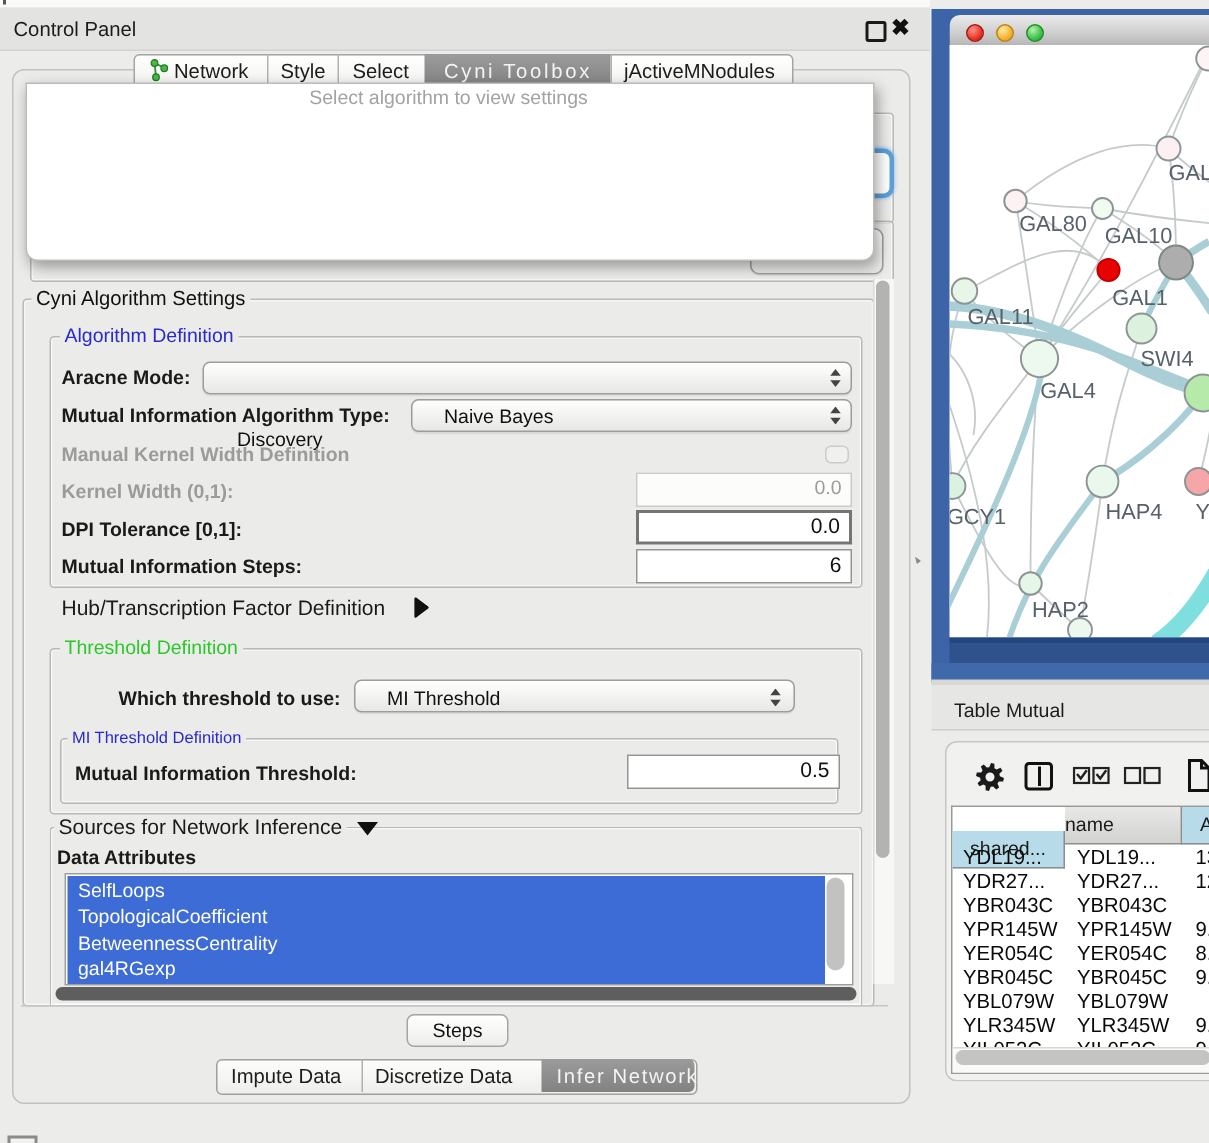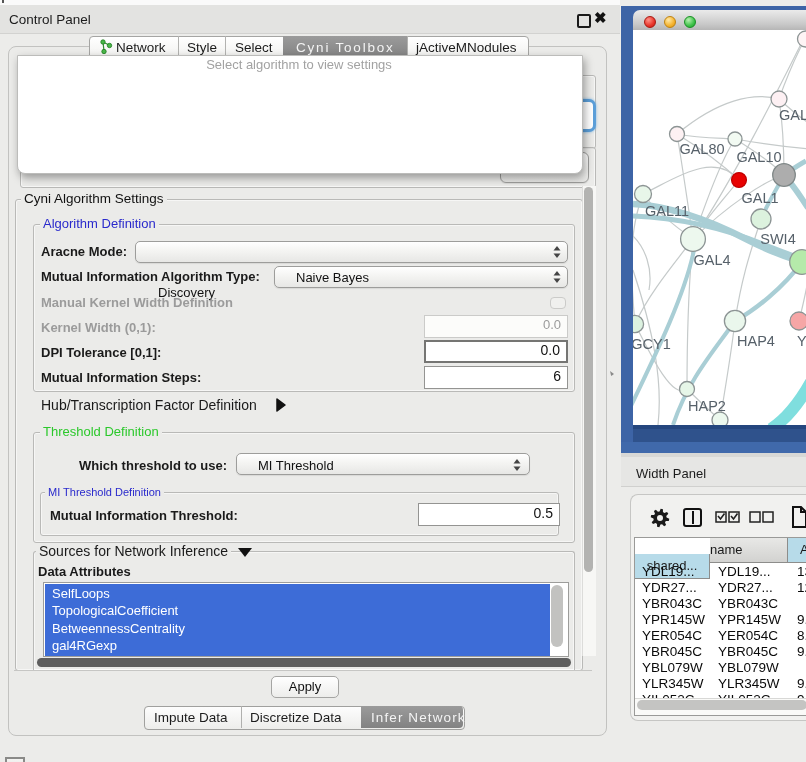--- a/index.html
+++ b/index.html
@@ -116,21 +116,21 @@
     <div class="abs" style="left:1px;top:1px;width:505px;height:75px;background:#3d6cd7;"></div>
     <div class="abs" style="left:8px;top:2px;font-size:13px;color:#fff;line-height:17.4px;">SelfLoops<br>TopologicalCoefficient<br>BetweennessCentrality<br>gal4RGexp</div>
     <div class="abs" style="left:507px;top:2px;width:12px;height:62px;background:#c2c2c0;border-radius:6px;"></div>
   </div>
   <div class="abs" style="left:37px;top:658px;width:534px;height:9px;background:#5e5e5e;border-radius:5px;"></div>
 
   <div class="abs" style="left:582px;top:186px;width:13px;height:470px;background:#f7f7f5;border-left:1px solid #dcdcda;"></div>
   <div class="abs" style="left:584px;top:187px;width:9px;height:385px;background:#b3b3b1;border-radius:5px;"></div>
 
   <div class="abs" style="left:14px;top:670px;width:578px;height:1px;background:#c6c6c4;"></div>
-  <div class="abs" style="left:271px;top:676px;width:66px;height:20px;background:linear-gradient(#ffffff,#ededeb);border:1px solid #a5a5a3;border-radius:5px;text-align:center;font-size:13px;color:#111;line-height:20px;">Apply</div>
+  <div class="abs" style="left:271px;top:676px;width:66px;height:20px;background:linear-gradient(#ffffff,#ededeb);border:1px solid #a5a5a3;border-radius:5px;text-align:center;font-size:13px;color:#111;line-height:20px;">Steps</div>
 
   <div class="abs" style="left:144px;top:706px;width:319px;height:22px;background:linear-gradient(#fdfdfd,#ededeb);border:1px solid #a0a09e;border-radius:4px;"></div>
   <div class="abs" style="left:241px;top:706px;width:1px;height:22px;background:#b0b0ae;"></div>
   <div class="abs" style="left:361px;top:706px;width:102px;height:22px;background:linear-gradient(#9b9b9b,#828282);border-radius:0 4px 4px 0;"></div>
   <div class="abs" style="left:154px;top:710px;font-size:13.5px;color:#1c1c1c;">Impute Data</div>
   <div class="abs" style="left:250px;top:710px;font-size:13.5px;color:#1c1c1c;">Discretize Data</div>
   <div class="abs" style="left:371px;top:710px;font-size:13.5px;color:#f4f4f4;letter-spacing:1.1px;">Infer Network</div>
 
   <div class="abs" style="left:17px;top:55px;width:564px;height:117px;background:#fff;border:1px solid #bcbcba;border-radius:0 0 8px 8px;box-shadow:2px 4px 9px rgba(0,0,0,.35);z-index:30;"></div>
   <div class="abs" style="left:0;top:57px;width:598px;text-align:center;font-size:13px;color:#a2a2a2;z-index:31;">Select algorithm to view settings</div>
@@ -223,21 +223,21 @@
       </g>
     </svg>
   </div>
 
   <div class="abs" style="left:633px;top:425px;width:173px;height:4px;background:#24467e;"></div>
   <div class="abs" style="left:633px;top:429px;width:173px;height:13px;background:#2f528c;"></div>
   <div class="abs" style="left:621px;top:442px;width:185px;height:11px;background:#4069ab;"></div>
 
   <div class="abs" style="left:621px;top:453px;width:185px;height:4px;background:#d8d8d6;"></div>
   <div class="abs" style="left:621px;top:457px;width:185px;height:29px;background:#e6e6e4;border-bottom:1px solid #d0d0ce;"></div>
-  <div class="abs" style="left:636px;top:466px;font-size:13px;color:#1c1c1c;">Width Panel</div>
+  <div class="abs" style="left:636px;top:466px;font-size:13px;color:#1c1c1c;">Table Mutual</div>
 
   <div class="abs" style="left:630px;top:494px;width:176px;height:225px;background:#f1f1ef;border:1px solid #c6c6c4;border-radius:8px 0 0 8px;border-right:none;"></div>
 
   <svg class="abs" style="left:650px;top:508px;" width="20" height="20" viewBox="0 0 20 20">
     <path fill="#1a1a1a" fill-rule="evenodd" d="M16.58 9.53 L19.28 10.66 L18.82 12.94 L15.90 12.95 L14.98 14.33 L16.10 17.02 L14.16 18.32 L12.09 16.26 L10.47 16.58 L9.34 19.28 L7.06 18.82 L7.05 15.90 L5.67 14.98 L2.98 16.10 L1.68 14.16 L3.74 12.09 L3.42 10.47 L0.72 9.34 L1.18 7.06 L4.10 7.05 L5.02 5.67 L3.90 2.98 L5.84 1.68 L7.91 3.74 L9.53 3.42 L10.66 0.72 L12.94 1.18 L12.95 4.10 L14.33 5.02 L17.02 3.90 L18.32 5.84 L16.26 7.91 Z M10 13 A3 3 0 1 0 10 7 A3 3 0 1 0 10 13 Z"></path>
   </svg>
   <div class="abs" style="left:683px;top:508px;width:15px;height:15px;border:2.6px solid #111;border-radius:3px;"></div>
   <div class="abs" style="left:691.5px;top:511px;width:2.4px;height:13px;background:#111;"></div>
   <svg class="abs" style="left:715px;top:511px;" width="26" height="12" viewBox="0 0 26 12">
     <rect x="1" y="1" width="10" height="10" fill="none" stroke="#222" stroke-width="1.5"></rect>

